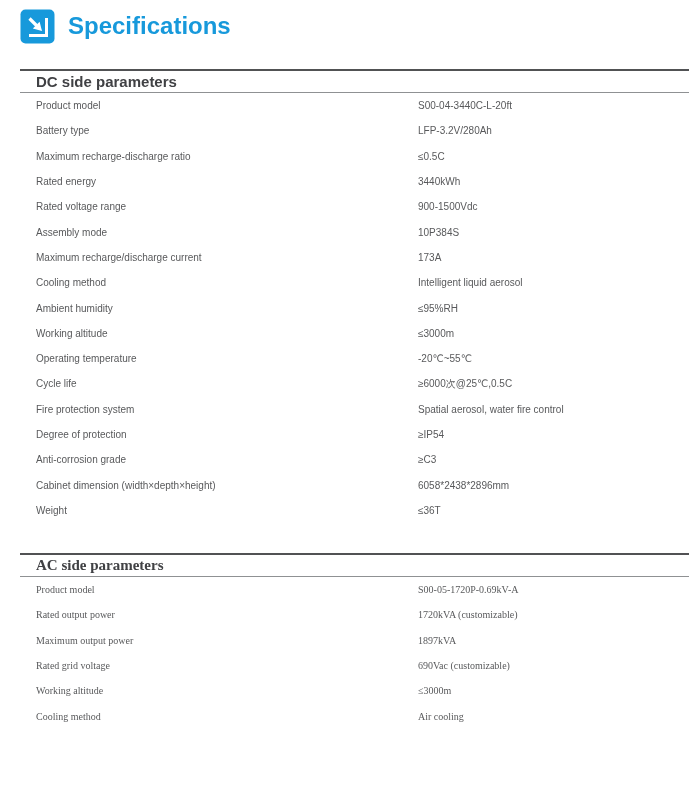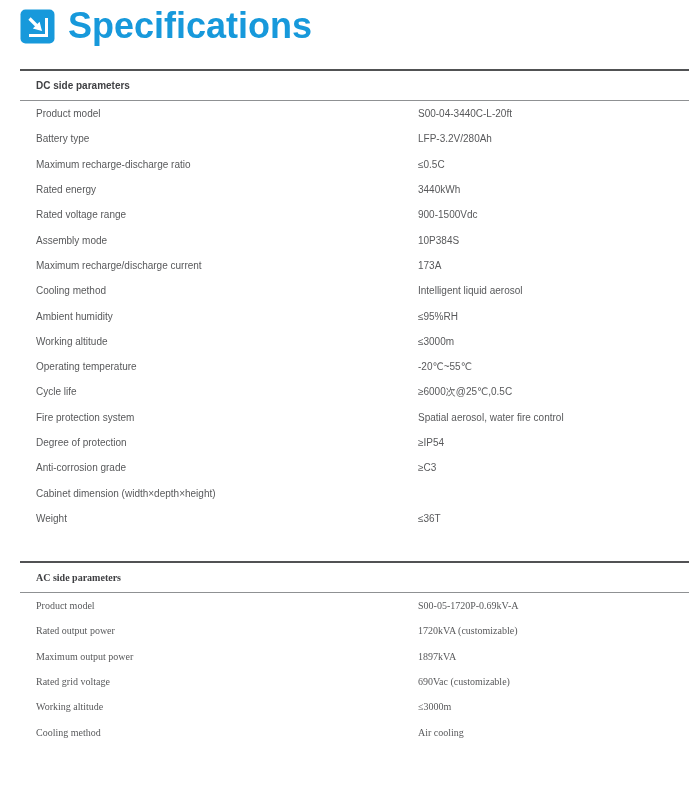--- a/index.html
+++ b/index.html
@@ -15,39 +15,39 @@
   }
   .page-header {
     display: flex;
     align-items: center;
     padding: 8px 0 0 20px;
     height: 44px;
   }
   .hdr-icon { width: 35px; height: 35px; display: block; flex: 0 0 auto; }
   .page-title {
     margin-left: 13px;
-    font-size: 36px;
+    font-size: 24px;
     font-weight: 700;
     color: #1799db;
     letter-spacing: 0px;
   }
   .spec-table {
     margin-left: 20px;
     margin-right: 0;
   }
   .spec-table.dc { margin-top: 25px; }
   .spec-table.ac { margin-top: 30px; font-family: Liberation Serif, serif; }
   .table-title-row {
     border-top: 2px solid #515254;
     border-bottom: 1px solid #8f9193;
-    height: 32px;
+    height: 24px;
     display: flex;
     align-items: center;
     padding-left: 16px;
-    font-size: 10px;
+    font-size: 15px;
     font-weight: 700;
     color: #404144;
   }
   .spec-row {
     height: 25.3px;
     display: flex;
     align-items: center;
     padding-left: 16px;
     font-size: 10px;
     color: #58595b;
@@ -127,20 +127,21 @@
     <div class="spec-row">
       <span class="spec-label">Degree of protection</span>
       <span class="spec-value">≥IP54</span>
     </div>
     <div class="spec-row">
       <span class="spec-label">Anti-corrosion grade</span>
       <span class="spec-value">≥C3</span>
     </div>
     <div class="spec-row">
       <span class="spec-label">Cabinet dimension (width×depth×height)</span>
+      <span class="spec-value">6058*2438*2896mm</span>
     </div>
     <div class="spec-row">
       <span class="spec-label">Weight</span>
       <span class="spec-value">≤36T</span>
     </div>
   </div>
 
   <div class="spec-table ac">
     <div class="table-title-row">AC side parameters</div>
     <div class="spec-row">

